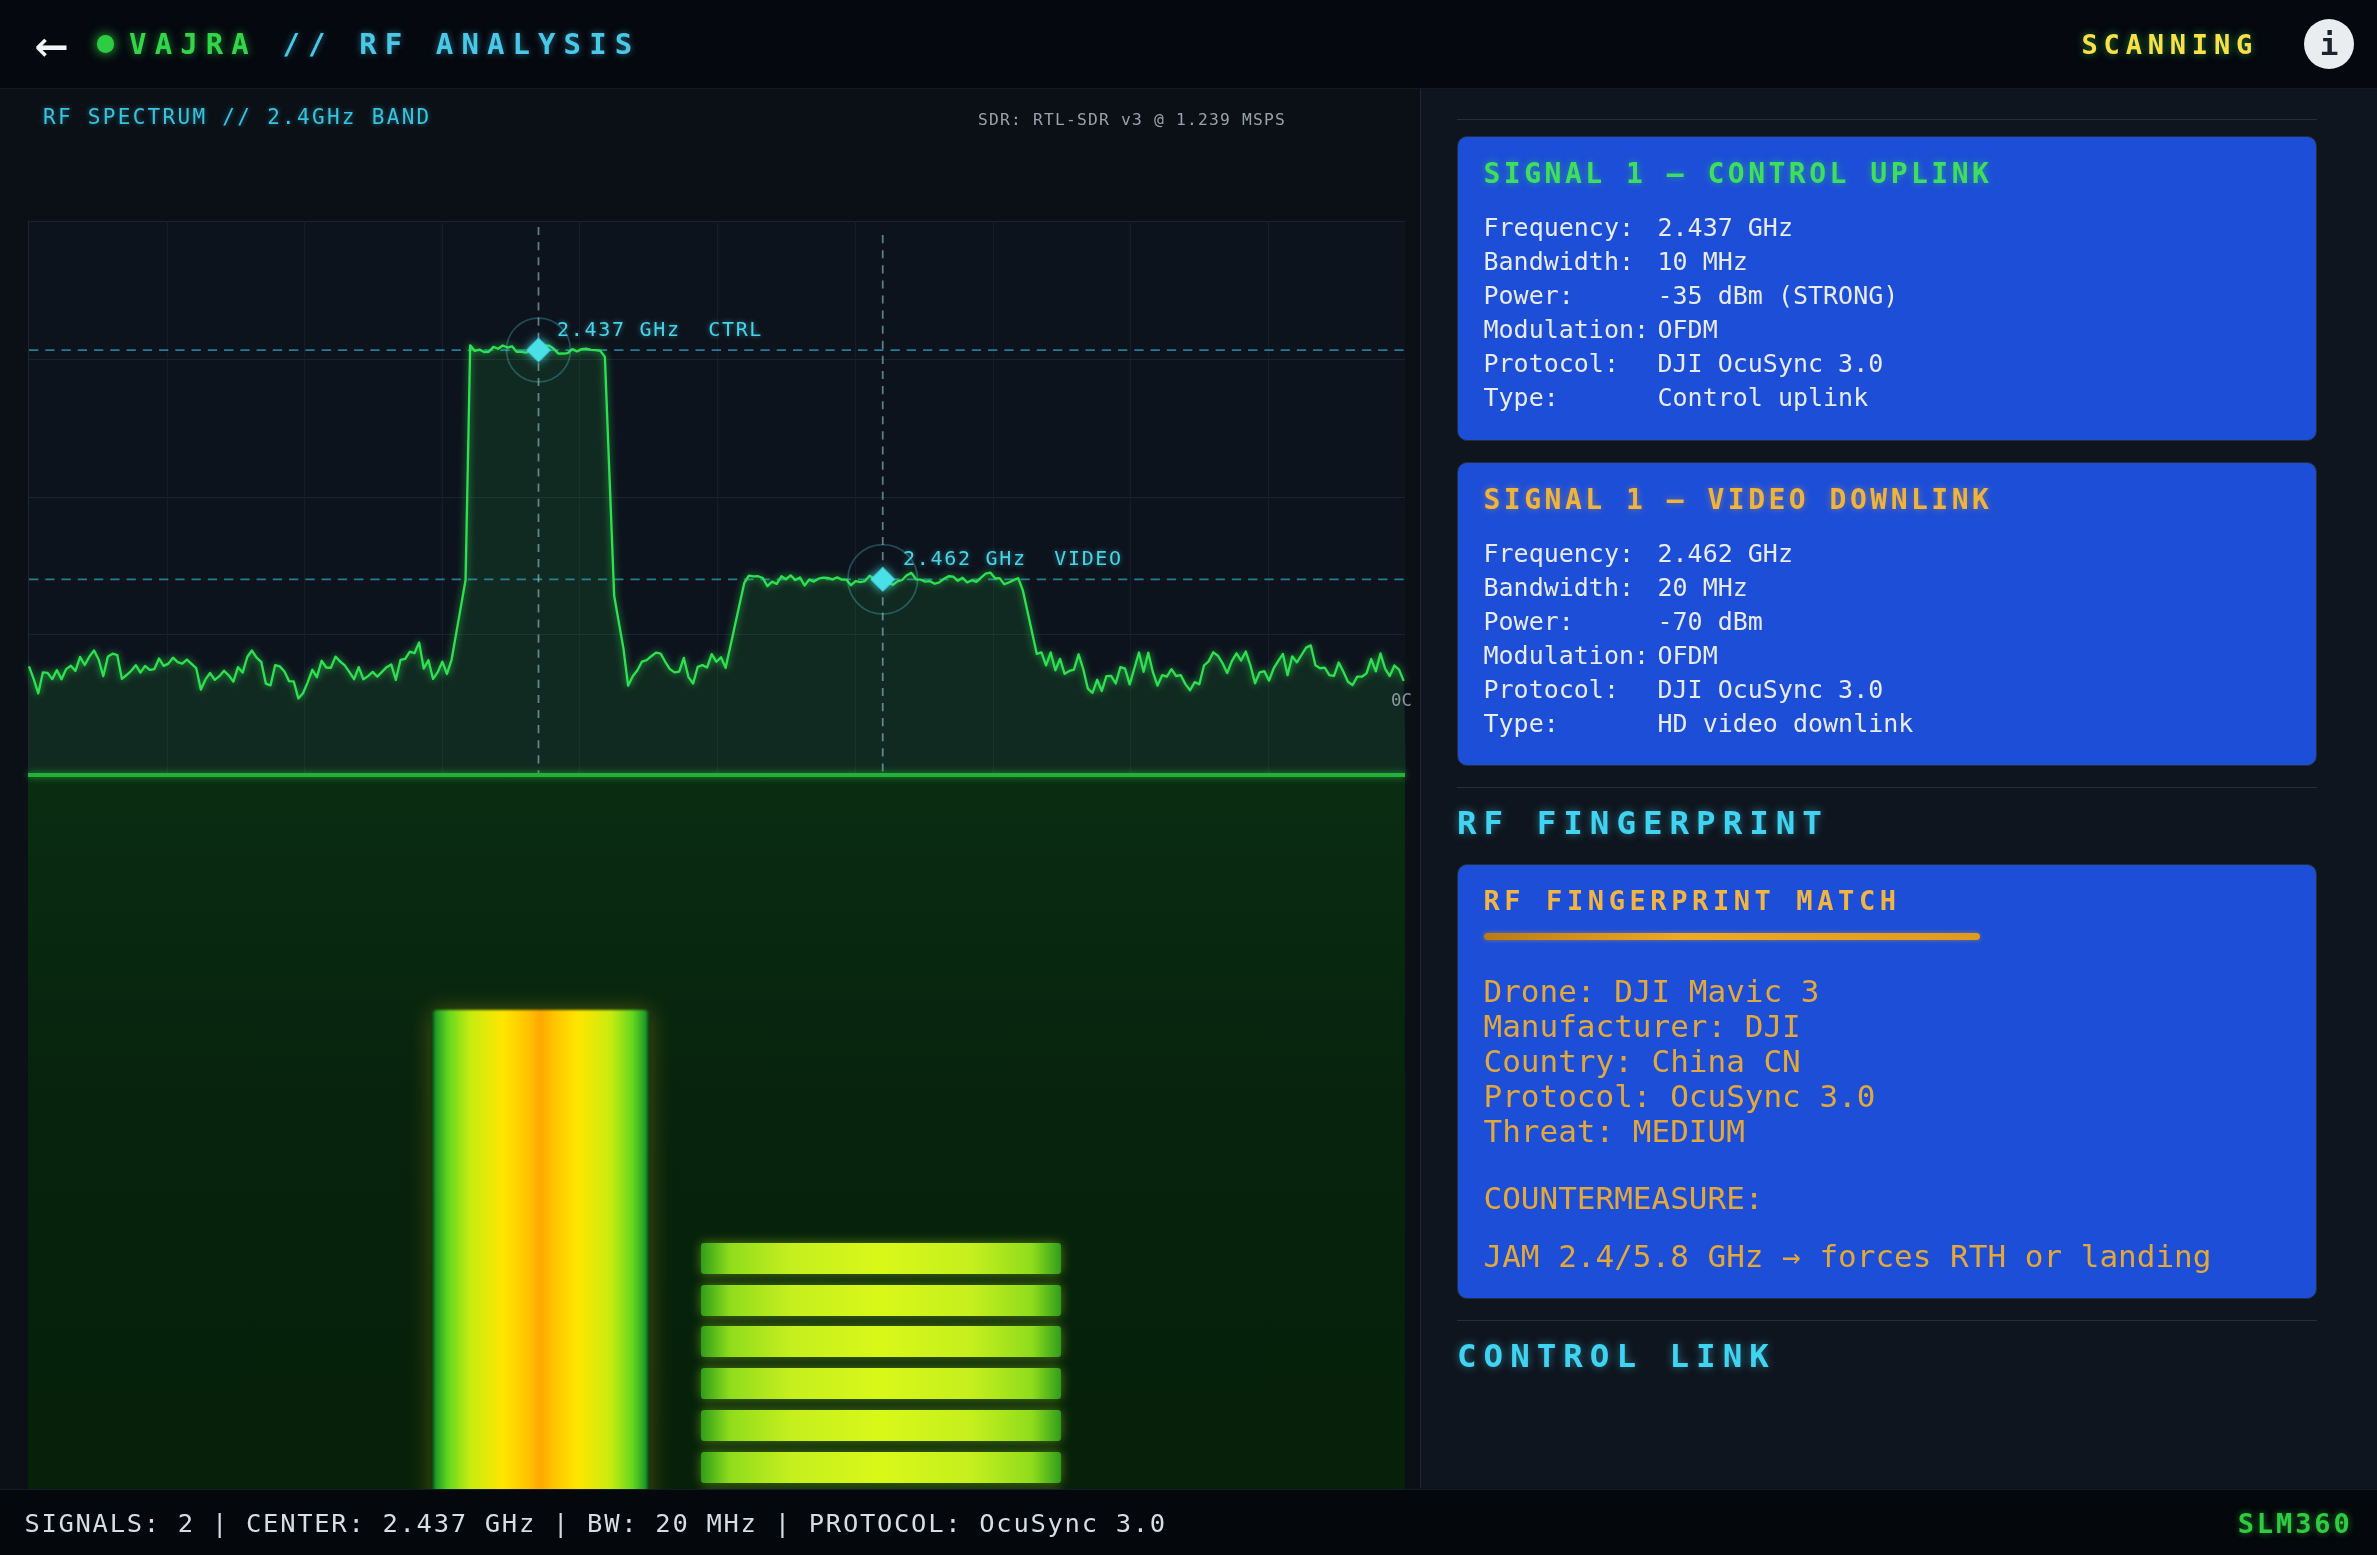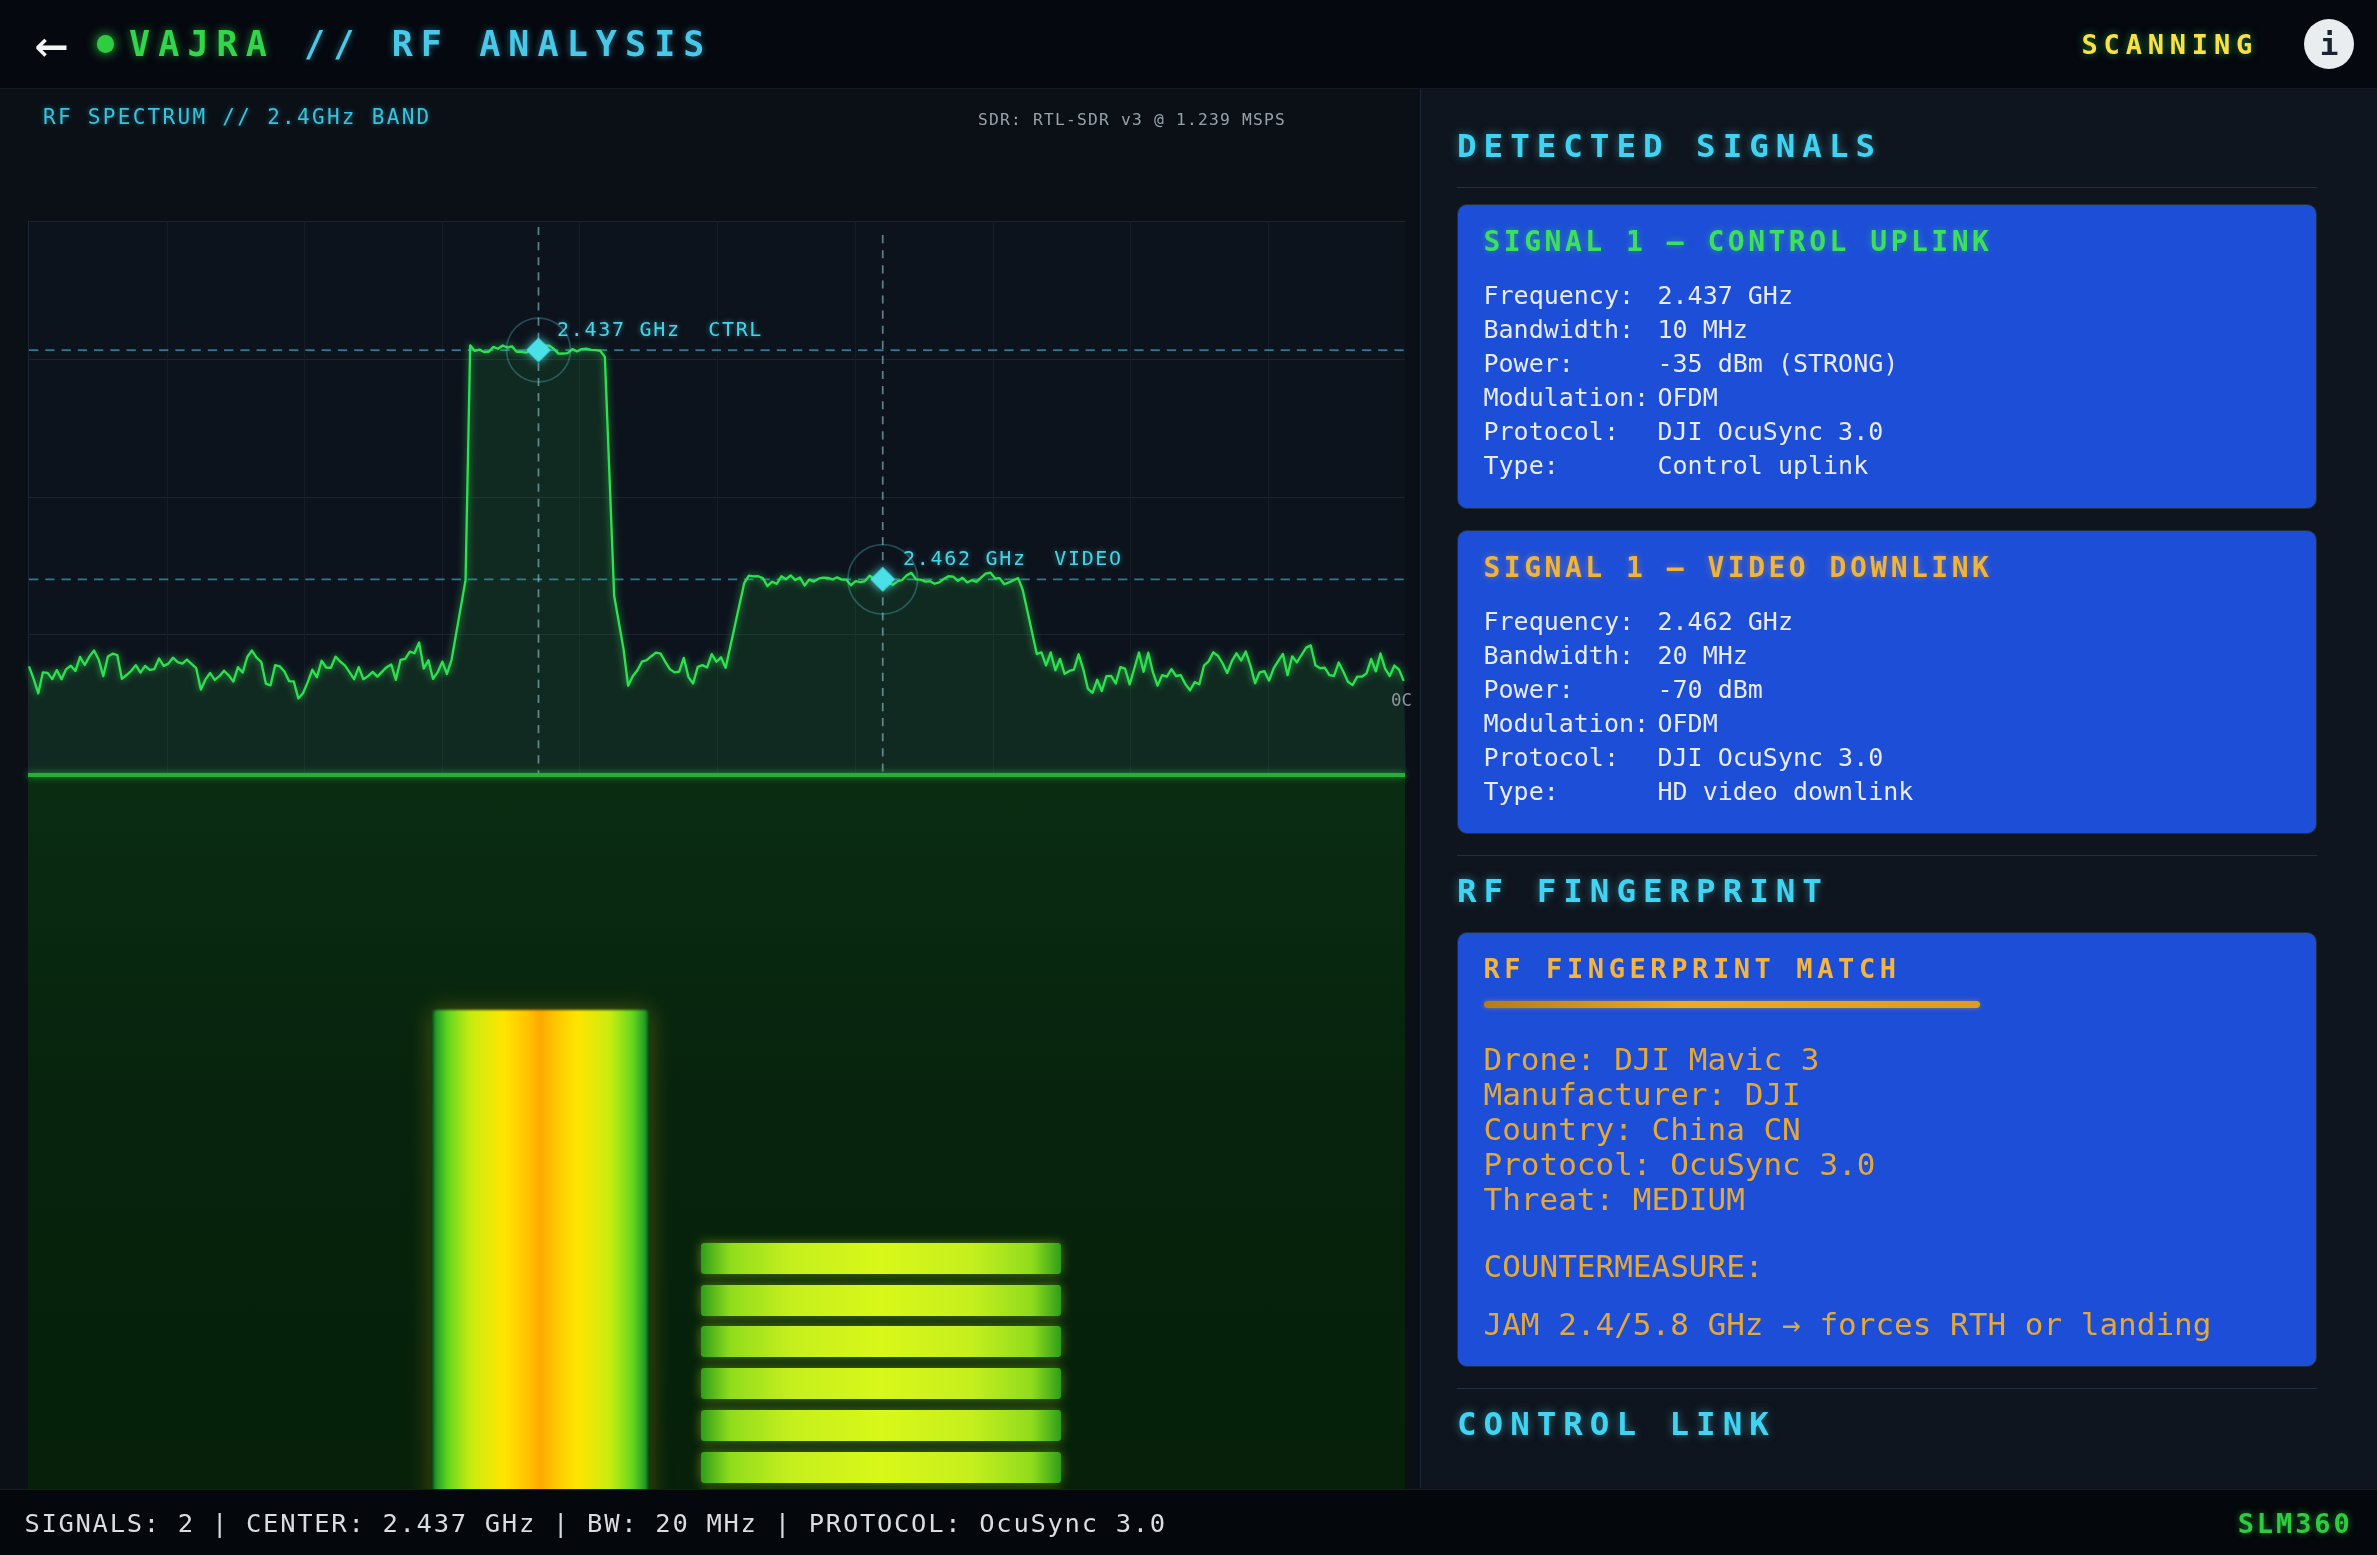--- a/index.html
+++ b/index.html
@@ -8,21 +8,21 @@
     position:relative;width:2377px;height:1556px;overflow:hidden;
     background:#0c1118;font-family:"DejaVu Sans Mono", monospace;
   }
   
   .topbar{position:absolute;left:0;top:0;width:2377px;height:89px;
     background:#05080f;border-bottom:1.2px solid #141a24;display:flex;align-items:center;}
   .back{width:70px;margin-left:16.3px;font-size:56px;color:#f2f4f6;line-height:1;
     text-align:center;cursor:pointer;flex:0 0 auto;}
   .statusdot{width:17.4px;height:17.4px;border-radius:50%;background:#2ecc40;
     box-shadow:0 0 11.6px #2ecc40;margin:0 15px 0 10.4px;flex:0 0 auto;}
-  .brandline{font-size:35px;font-weight:700;letter-spacing:8.1px;white-space:pre;}
+  .brandline{font-size:29px;font-weight:700;letter-spacing:8.1px;white-space:pre;}
   .brand{color:#32d64a;text-shadow:0 0 8.1px rgba(50,214,74,.6);}
   .brandsep,.brandtitle{color:#49c8e8;text-shadow:0 0 7px rgba(73,200,232,.5);}
   .topright{margin-left:auto;display:flex;align-items:center;margin-right:23px;}
   .scanning{color:#fde047;font-size:27px;font-weight:700;letter-spacing:5.8px;
     text-shadow:0 0 8.1px rgba(46,210,74,.6);margin-right:46px;}
   .infobtn{width:50px;height:50px;border-radius:50%;background:#e9edf0;color:#1a232e;
     font-size:31px;font-weight:700;display:flex;align-items:center;justify-content:center;
     cursor:pointer;}
   
   .main{position:absolute;left:0;top:89px;width:1420px;height:1399px;background:#0b1017;}
@@ -145,21 +145,20 @@
         <div class="wf-bar"></div>
         <div class="wf-bar"></div>
         <div class="wf-bar"></div>
       </div>
     </div>
 
     <div class="cornerlabel" style="left:1391px;top:601px;">0C</div>
   </div>
 
   <div class="panel">
-    <div class="sechead">DETECTED SIGNALS</div>
     <hr class="divider">
 
     <div class="card">
       <div class="cardtitle t-green">SIGNAL 1 — CONTROL UPLINK</div>
       <div class="row"><span class="lbl">Frequency:</span><span>2.437 GHz</span></div>
       <div class="row"><span class="lbl">Bandwidth:</span><span>10 MHz</span></div>
       <div class="row"><span class="lbl">Power:</span><span>-35 dBm (STRONG)</span></div>
       <div class="row"><span class="lbl">Modulation:</span><span>OFDM</span></div>
       <div class="row"><span class="lbl">Protocol:</span><span>DJI OcuSync 3.0</span></div>
       <div class="row"><span class="lbl">Type:</span><span>Control uplink</span></div>

